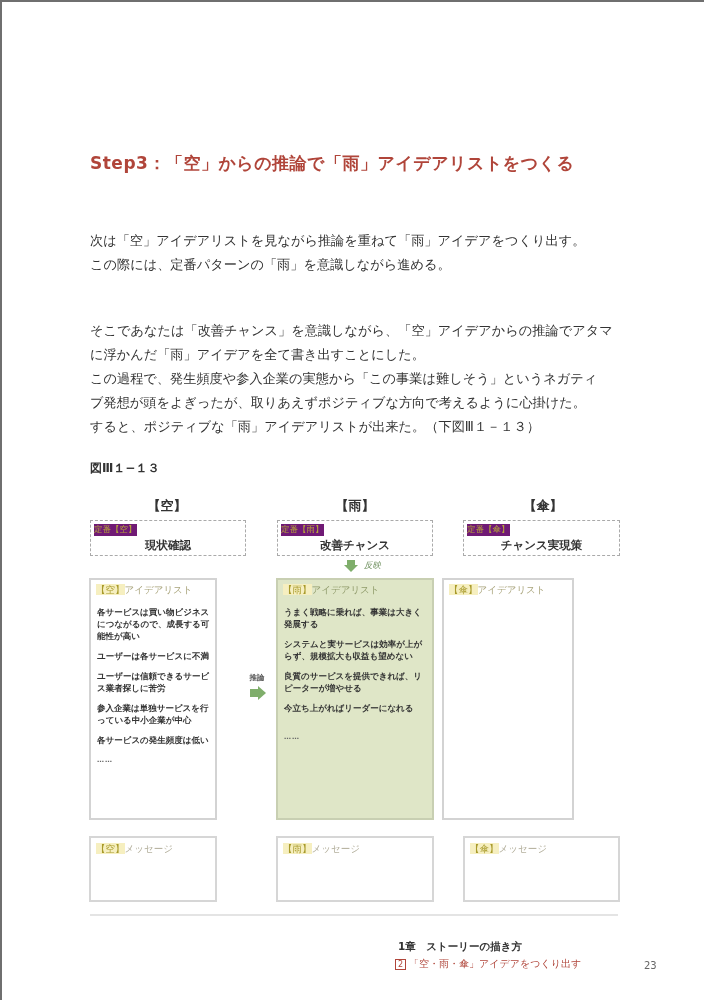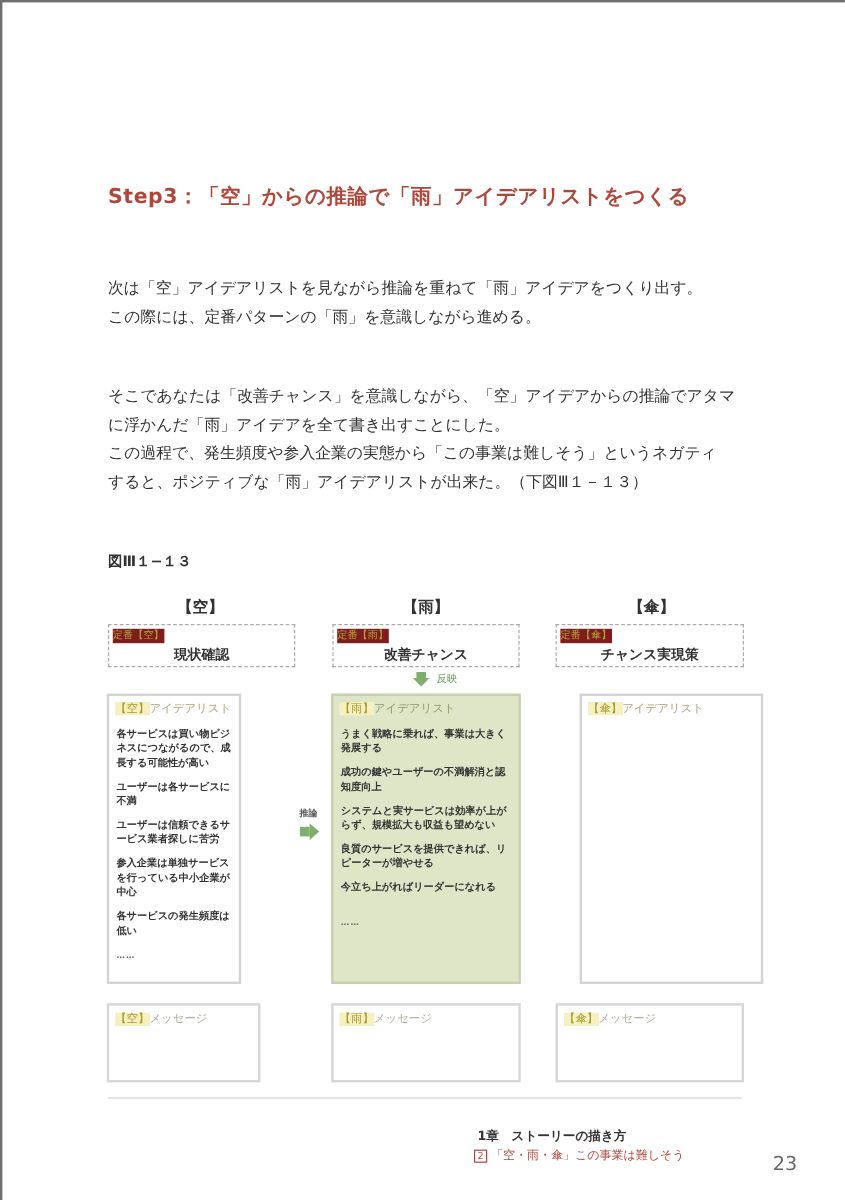--- a/index.html
+++ b/index.html
@@ -19,29 +19,29 @@
   .para1 { top: 229px; }
   .para2 { top: 319px; }
 
   .fig-label { position: absolute; left: 90px; top: 460px; font-size: 12px; font-weight: bold; color: #333; }
 
   .col-head { position: absolute; top: 497px; width: 150px; text-align: center; font-size: 13px; font-weight: bold; color: #333; }
 
   .def-box {
     position: absolute; top: 520px; height: 36px; border: 1px dashed #aaa; box-sizing: border-box;
   }
-  .def-tag { position: absolute; left: 3px; top: 3px; font-size: 8.5px; color: #b5a43a; background: #7f1d1d; }
+  .def-tag { position: absolute; left: 3px; top: 3px; font-size: 8.5px; color: #b5a43a; background: #701a75; }
   .def-text { position: absolute; left: 0; right: 0; top: 17px; text-align: center; font-size: 11.5px; font-weight: bold; color: #333; }
 
   .reflect { position: absolute; left: 344px; top: 560px; display: flex; align-items: center; gap: 6px; }
   .arrow-down { width: 14px; height: 12px; position: relative; }
   .arrow-down .stem { position: absolute; left: 3px; top: 0; width: 8px; height: 5px; background: #7fae6b; }
   .arrow-down .head { position: absolute; left: 0; top: 5px; width: 0; height: 0;
      border-left: 7px solid transparent; border-right: 7px solid transparent; border-top: 7px solid #7fae6b; }
-  .reflect-label { font-size: 8.5px; color: #6d8f5c; }
+  .reflect-label { font-size: 8.5px; color: #6d8f5c; font-style: italic; }
 
   .list-box {
     position: absolute; top: 578px; height: 242px; border: 2px solid #d3d3d3; box-sizing: border-box; background: #fff;
   }
   .list-box.green { background: #dfe6c7; border-color: #c8cfb2; }
   .list-head { position: absolute; left: 5px; top: 4px; font-size: 9.5px; color: #a8a37a; white-space: nowrap; }
   .list-head .tag { color: #a89a2a; background: #f6efc0; }
   .list-box.green .list-head { color: #8f9a6a; }
   .items { position: absolute; left: 6px; right: 4px; top: 26px; font-size: 8.5px; line-height: 12px; color: #333; font-weight: bold; }
   .items .item { margin-bottom: 8px; }
@@ -59,39 +59,40 @@
   }
   .msg-head { position: absolute; left: 5px; top: 5px; font-size: 9.5px; color: #b0ac98; white-space: nowrap; }
   .msg-head .tag { color: #a89a2a; background: #f6efc0; }
 
   .rule { position: absolute; left: 90px; top: 914px; width: 528px; height: 2px; background: #e4e4e4; }
 
   .footer-chapter { position: absolute; left: 398px; top: 940px; font-size: 10.5px; font-weight: bold; color: #333; white-space: nowrap; }
   .footer-section { position: absolute; left: 395px; top: 957px; font-size: 10px; color: #b0453a; line-height: 14px; }
   .footer-section .num { display: inline-block; border: 1px solid #b0453a; font-size: 8px; line-height: 9px; padding: 0 2px; margin-right: 3px; }
   .footer-section .line2 { padding-left: 95px; white-space: nowrap; }
-  .page-no { position: absolute; left: 644px; top: 960px; font-size: 16px; color: #666; }
+  .page-no { position: absolute; left: 644px; top: 960px; font-size: 10px; color: #666; }
 </style>
 </head>
 <body>
 
 <div class="page-border-top"></div>
 <div class="page-border-left"></div>
 
 <div class="title">Step3：「空」からの推論で「雨」アイデアリストをつくる</div>
 
 <div class="para para1">
   <div>次は「空」アイデアリストを見ながら推論を重ねて「雨」アイデアをつくり出す。</div>
   <div>この際には、定番パターンの「雨」を意識しながら進める。</div>
 </div>
 
 <div class="para para2">
   <div>そこであなたは「改善チャンス」を意識しながら、「空」アイデアからの推論でアタマ</div>
   <div>に浮かんだ「雨」アイデアを全て書き出すことにした。</div>
   <div>この過程で、発生頻度や参入企業の実態から「この事業は難しそう」というネガティ</div>
+  <div>ブ発想が頭をよぎったが、取りあえずポジティブな方向で考えるように心掛けた。</div>
   <div>すると、ポジティブな「雨」アイデアリストが出来た。（下図Ⅲ１－１３）</div>
 </div>
 
 <div class="fig-label">図Ⅲ１−１３</div>
 
 <div class="col-head" style="left:92px">【空】</div>
 <div class="col-head" style="left:280px">【雨】</div>
 <div class="col-head" style="left:468px">【傘】</div>
 
 <div class="def-box" style="left:90px;width:156px">
@@ -108,21 +109,21 @@
 </div>
 
 <div class="reflect">
   <div class="arrow-down">
       <div class="stem"></div>
       <div class="head"></div>
     </div>
   <span class="reflect-label">反映</span>
 </div>
 
-<div class="list-box" style="left:89px;width:112px">
+<div class="list-box" style="left:89px;width:128px">
   <div class="list-head"><span class="tag">【空】</span><span>アイデアリスト</span></div>
   <div class="items">
     <div class="item">各サービスは買い物ビジネスにつながるので、成長する可能性が高い</div>
     <div class="item">ユーザーは各サービスに不満</div>
     <div class="item">ユーザーは信頼できるサービス業者探しに苦労</div>
     <div class="item">参入企業は単独サービスを行っている中小企業が中心</div>
     <div class="item">各サービスの発生頻度は低い</div>
     <div class="more">……</div>
   </div>
 </div>
@@ -132,41 +133,40 @@
   <div class="infer-arrow">
       <div class="stem"></div>
       <div class="head"></div>
     </div>
 </div>
 
 <div class="list-box green" style="left:276px;width:158px">
   <div class="list-head"><span class="tag">【雨】</span><span>アイデアリスト</span></div>
   <div class="items">
     <div class="item">うまく戦略に乗れば、事業は大きく発展する</div>
-    <div class="item">成功の鍵やユーザーの不満解消と認知度向上</div>
     <div class="item">システムと実サービスは効率が上がらず、規模拡大も収益も望めない</div>
     <div class="item">良質のサービスを提供できれば、リピーターが増やせる</div>
     <div class="item" style="margin-bottom:17px">今立ち上がればリーダーになれる</div>
     <div class="more">……</div>
   </div>
 </div>
 
-<div class="list-box" style="left:483px;width:153px">
+<div class="list-box" style="left:442px;width:132px">
   <div class="list-head"><span class="tag">【傘】</span><span>アイデアリスト</span></div>
 </div>
 
 <div class="msg-box" style="left:89px;width:128px">
   <div class="msg-head"><span class="tag">【空】</span><span>メッセージ</span></div>
 </div>
 <div class="msg-box" style="left:276px;width:158px">
   <div class="msg-head"><span class="tag">【雨】</span><span>メッセージ</span></div>
 </div>
 <div class="msg-box" style="left:463px;width:157px">
   <div class="msg-head"><span class="tag">【傘】</span><span>メッセージ</span></div>
 </div>
 
 <div class="rule"></div>
 
 <div class="footer-chapter">1章　ストーリーの描き方</div>
 <div class="footer-section">
-  <div style="white-space:nowrap"><span class="num">2</span><span>「空・雨・傘」この事業は難しそう</span></div>
+  <div style="white-space:nowrap"><span class="num">2</span><span>「空・雨・傘」アイデアをつくり出す</span></div>
 </div>
 <div class="page-no">23</div>
 
 </body></html>

